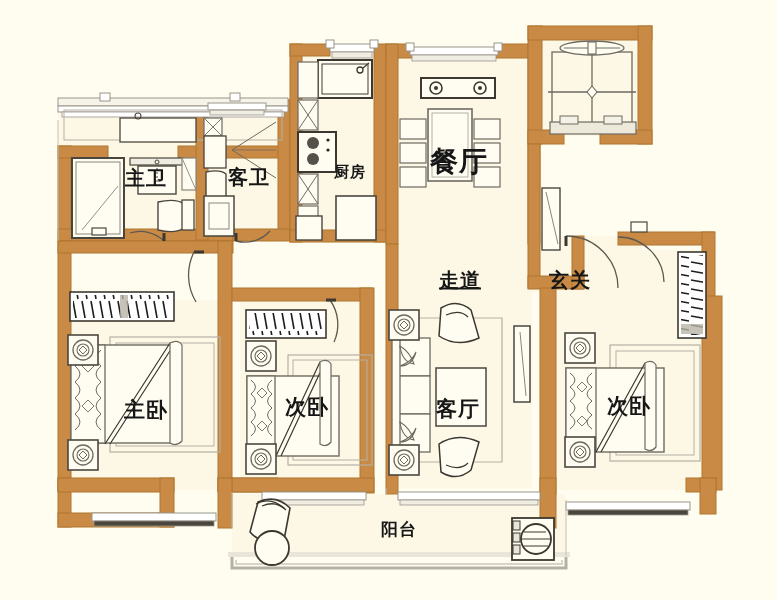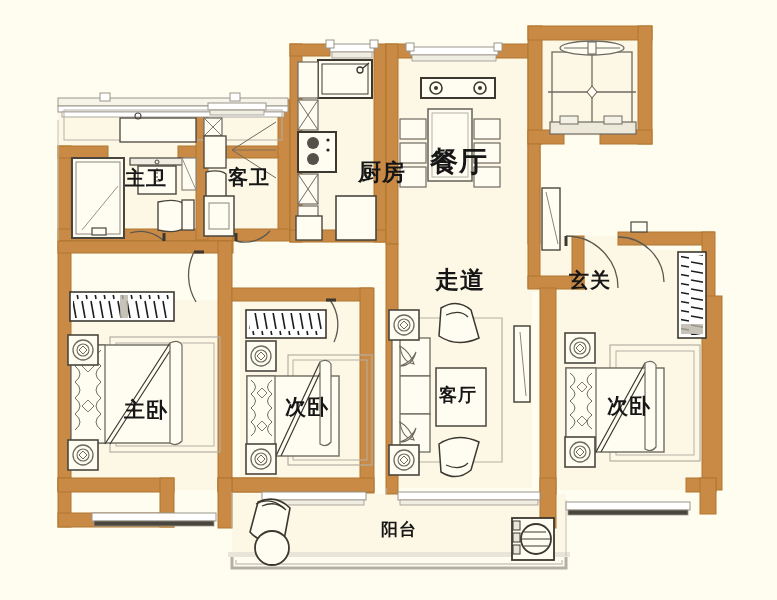--- a/index.html
+++ b/index.html
@@ -399,23 +399,23 @@
     <path d="M58 241 L58 120"></path>
     <path d="M232 492 L232 528"></path>
     <path d="M566 500 L566 556"></path>
     <path d="M386 488 L386 494"></path>
   </g>
 
 </svg>
 
 <div class="room-label" style="left:146px;top:178px;font-size:20px;">主卫</div>
 <div class="room-label" style="left:249px;top:177px;font-size:20px;">客卫</div>
-<div class="room-label" style="left:350px;top:172px;font-size:23px;margin-left:32px;">厨房</div>
+<div class="room-label" style="left:350px;top:172px;font-size:15px;">厨房</div>
 <div class="room-label" style="left:459px;top:162px;font-size:28px;">餐厅</div>
-<div class="room-label" style="left:460px;top:280px;font-size:24px;">走道</div>
-<div class="room-label" style="left:590px;top:280px;font-size:20px;">玄关</div>
+<div class="room-label" style="left:460px;top:280px;font-size:20px;text-decoration:underline;">走道</div>
+<div class="room-label" style="left:570px;top:280px;font-size:20px;">玄关</div>
 <div class="room-label" style="left:146px;top:410px;font-size:21px;">主卧</div>
 <div class="room-label" style="left:307px;top:407px;font-size:21px;">次卧</div>
-<div class="room-label" style="left:458px;top:395px;font-size:18px;">客厅</div>
+<div class="room-label" style="left:458px;top:409px;font-size:21px;">客厅</div>
 <div class="room-label" style="left:629px;top:406px;font-size:21px;">次卧</div>
 <div class="room-label" style="left:399px;top:529px;font-size:17px;">阳台</div>
 
 </div>
 
 </body></html>

